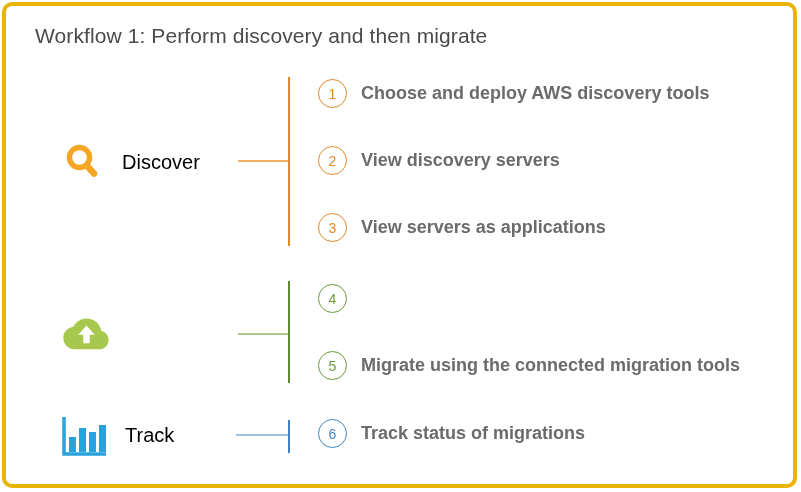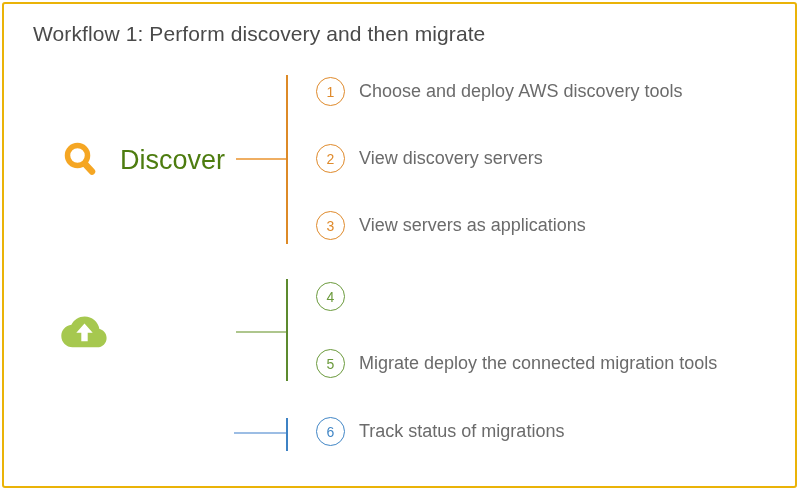--- a/index.html
+++ b/index.html
@@ -2,29 +2,29 @@
 <html><head>
 <meta charset="utf-8">
 <style>
   html, body { margin: 0; padding: 0; background: #ffffff; }
   body {
     width: 801px; height: 492px; position: relative; overflow: hidden;
     font-family: "Liberation Sans", "DejaVu Sans", sans-serif;
   }
   .frame {
     position: absolute; left: 2px; top: 2px; right: 4px; bottom: 4px;
-    border: 2px solid #eab308; border-radius: 3px; background: #ffffff;
+    border: 4px solid #eab308; border-radius: 10px; background: #ffffff;
   }
   .title {
     position: absolute; left: 29px; top: 18px;
     font-size: 21px; color: #4a4a4a; letter-spacing: 0.1px; white-space: nowrap;
   }
   .phase-row { position: absolute; display: flex; align-items: center; height: 44px; }
   .phase-row .phase-icon { display: flex; align-items: center; justify-content: center; }
-  .phase-label { color: #4d7c0f; font-size: 27px; white-space: nowrap; }
+  .phase-label { color: #000000; font-size: 20px; white-space: nowrap; }
   .row-discover { left: 58px; top: 134px; }
   .row-discover .phase-label { margin-left: 20px; }
   .row-migrate { left: 56px; top: 306px; }
   .row-migrate .phase-label { margin-left: 14px; }
   .row-track { left: 54px; top: 407px; }
   .row-track .phase-label { margin-left: 18px; }
 
   .line { position: absolute; }
   .h-orange { left: 232px; top: 154px; width: 51px; height: 2px; background: #efae62; }
   .v-orange { left: 282px; top: 71px;  width: 2px; height: 169px; background: #dd8a27; }
@@ -32,21 +32,21 @@
   .v-green  { left: 282px; top: 275px; width: 2px; height: 102px; background: #5c8a2e; }
   .h-blue   { left: 230px; top: 428px; width: 52px; height: 2px; background: #9cbde4; }
   .v-blue   { left: 282px; top: 414px; width: 2px; height: 33px; background: #3e82c4; }
 
   .step { position: absolute; left: 312px; display: flex; align-items: center; }
   .badge {
     width: 27px; height: 27px; border-radius: 50%; box-sizing: content-box;
     border: 1.5px solid; display: flex; align-items: center; justify-content: center;
     font-size: 14px; flex: 0 0 auto;
   }
-  .step-text { margin-left: 14px; font-size: 18px; color: #6b6b6b; white-space: nowrap; }
+  .step-text { margin-left: 14px; font-size: 18px; color: #6b6b6b; white-space: nowrap; font-weight: bold; }
   .c-orange { border-color: #df8a2b; color: #df8a2b; }
   .c-green  { border-color: #6b9a3c; color: #6b9a3c; }
   .c-blue   { border-color: #4186c6; color: #4186c6; }
   .s1 { top: 73px; } .s2 { top: 140px; } .s3 { top: 207px; }
   .s4 { top: 278px; } .s5 { top: 345px; } .s6 { top: 413px; }
 </style>
 </head>
 <body>
 
 <div class="frame">
@@ -87,23 +87,35 @@
     </span>
   </div>
   <div class="line h-green"></div>
   <div class="line v-green"></div>
 
   <div class="step s4">
     <span class="badge c-green">4</span>
   </div>
   <div class="step s5">
     <span class="badge c-green">5</span>
-    <span class="step-text">Migrate deploy the connected migration tools</span>
+    <span class="step-text">Migrate using the connected migration tools</span>
   </div>
 
+  <div class="phase-row row-track">
+    <span class="phase-icon">
+      <svg width="47" height="45" viewBox="0 0 47 45">
+        <rect x="9" y="24" width="7" height="15" fill="#29a3dc"></rect>
+        <rect x="19" y="15" width="7" height="24" fill="#29a3dc"></rect>
+        <rect x="29" y="19" width="7" height="20" fill="#29a3dc"></rect>
+        <rect x="39" y="12" width="7" height="27" fill="#29a3dc"></rect>
+        <path d="M4 4 V 41 H 46" fill="none" stroke="#29a3dc" stroke-width="3.5"></path>
+      </svg>
+    </span>
+    <span class="phase-label">Track</span>
+  </div>
   <div class="line h-blue"></div>
   <div class="line v-blue"></div>
 
   <div class="step s6">
     <span class="badge c-blue">6</span>
     <span class="step-text">Track status of migrations</span>
   </div>
 
 </div>
 

